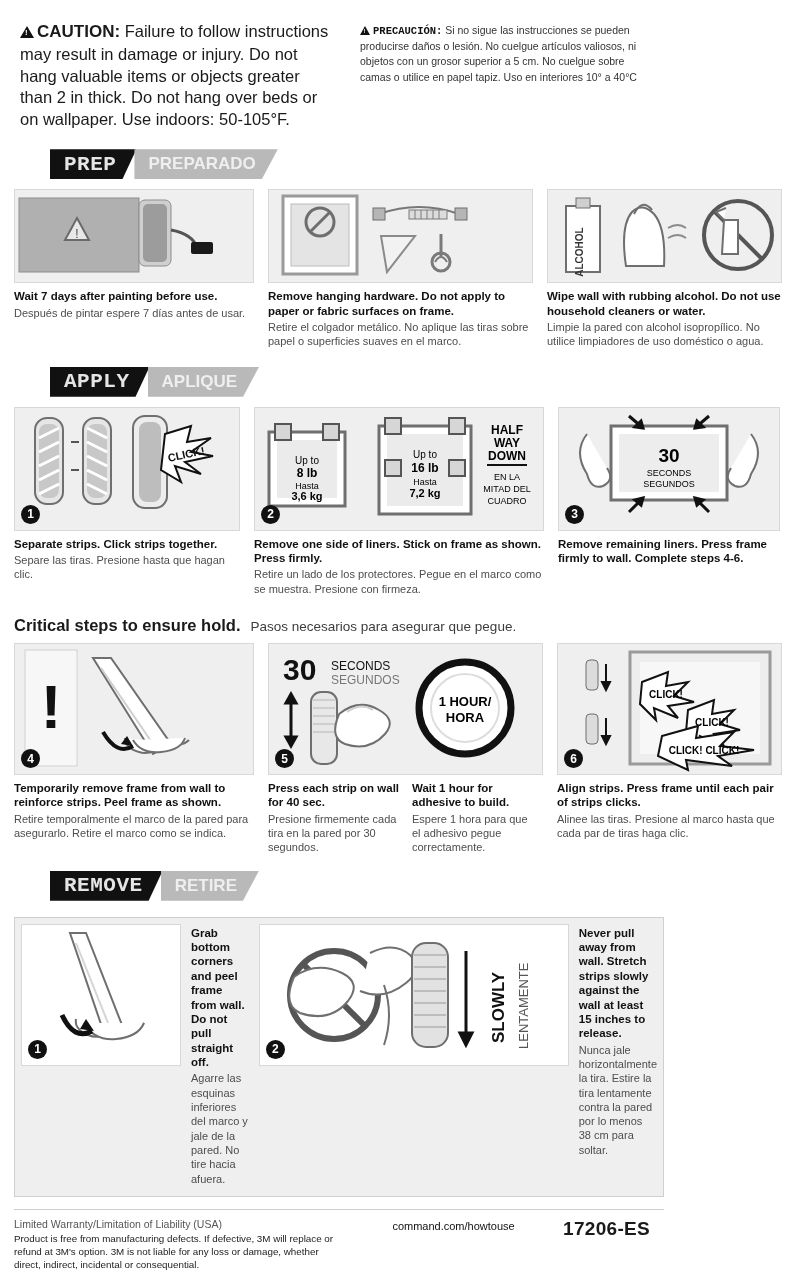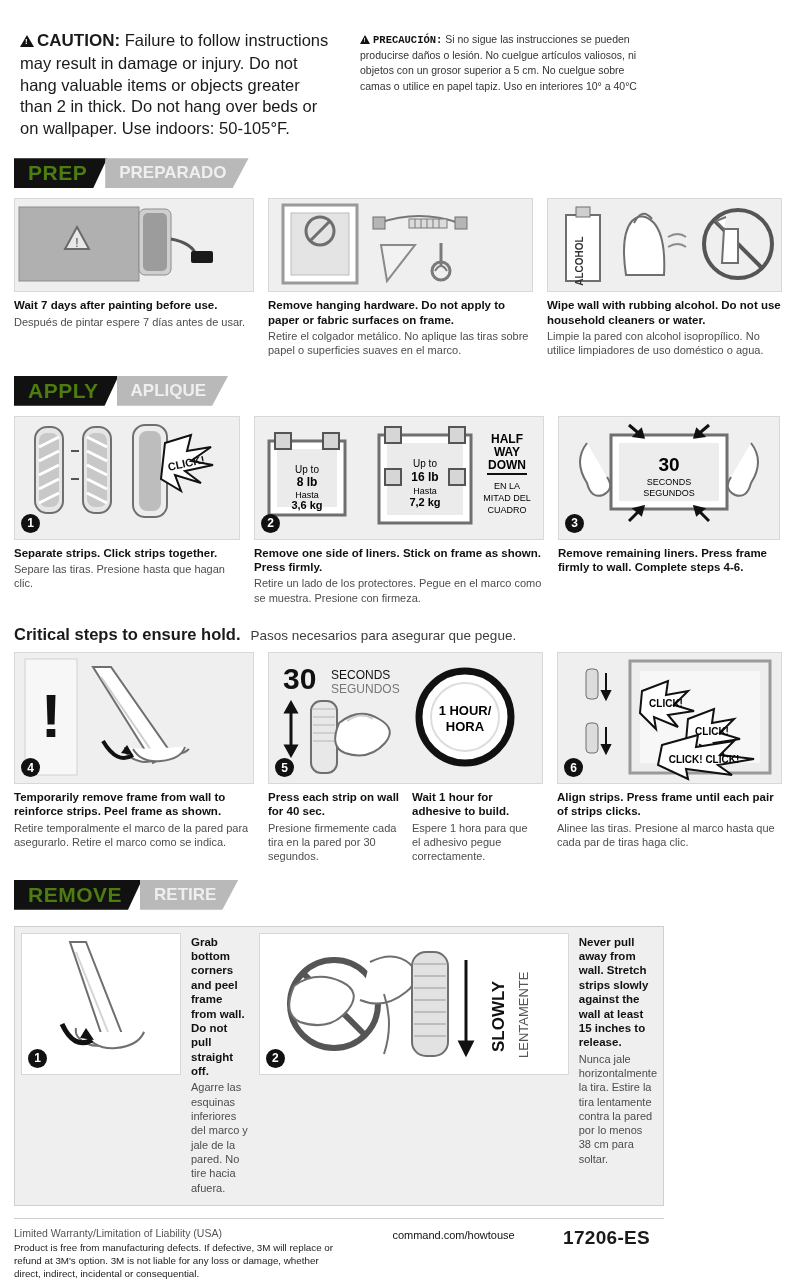--- a/index.html
+++ b/index.html
@@ -13,21 +13,21 @@
     font-family: "Liberation Sans", sans-serif;
     color: #1a1a1a;
     position: relative;
     overflow: hidden;
   }
   .page {
     width: 678px;
     height: 1280px;
     position: relative;
     box-sizing: border-box;
-    padding: 26px 14px;
+    padding: 17px 14px;
   }
 
   
   .caution-row {
     display: flex;
     gap: 24px;
     padding: 4px 6px 0 6px;
   }
   .caution-left { width: 350px; }
   .caution-right { width: 330px; padding-top: 2px;}
@@ -74,28 +74,29 @@
   .sec-head {
     display: flex;
     align-items: stretch;
     height: 30px;
     margin-top: 18px;
     width: 250px;
     position: relative;
   }
   .sec-head .blk {
     background: #111;
-    color: #4d7c0f;
+    color: #e5e5e5;
     font-size: 21px;
     font-weight: bold;
     letter-spacing: .5px;
     padding: 3px 12px 3px 14px;
     display: flex;
     align-items: center;
-    font-family: Liberation Sans, sans-serif;
+    font-family: Liberation Mono, monospace;
+    margin-left: 36px;
   }
   .sec-head .gry {
     background: #b9b9b9;
     color: #efefef;
     font-size: 17px;
     font-weight: bold;
     padding: 3px 22px 3px 14px;
     display: flex;
     align-items: center;
     clip-path: polygon(0 0, 100% 0, calc(100% - 16px) 100%, 0 100%);

